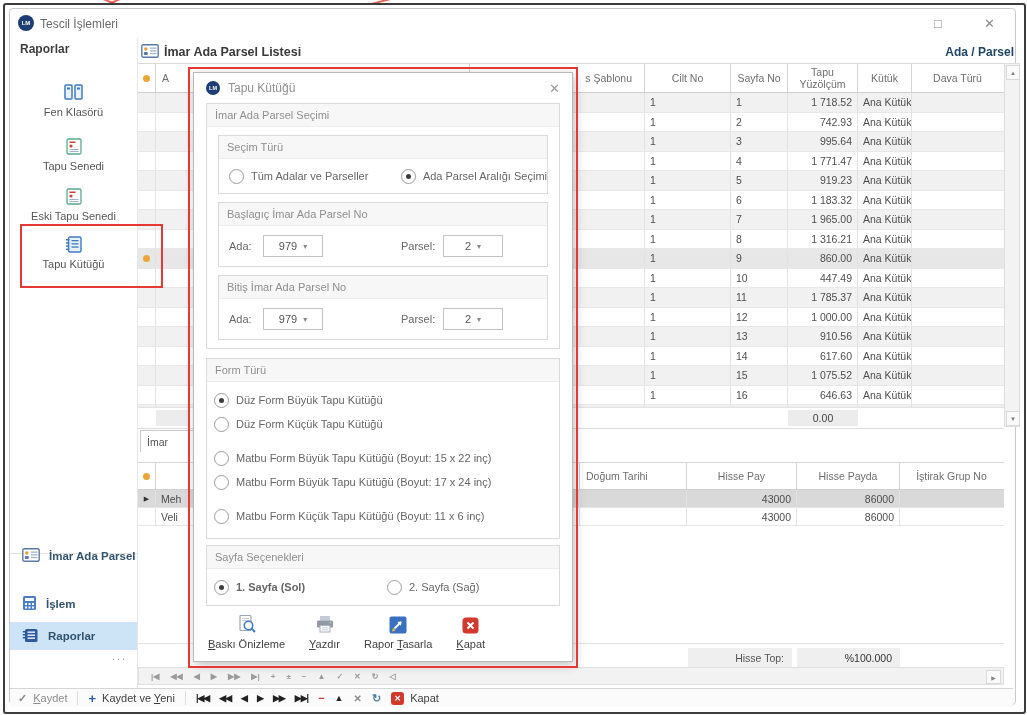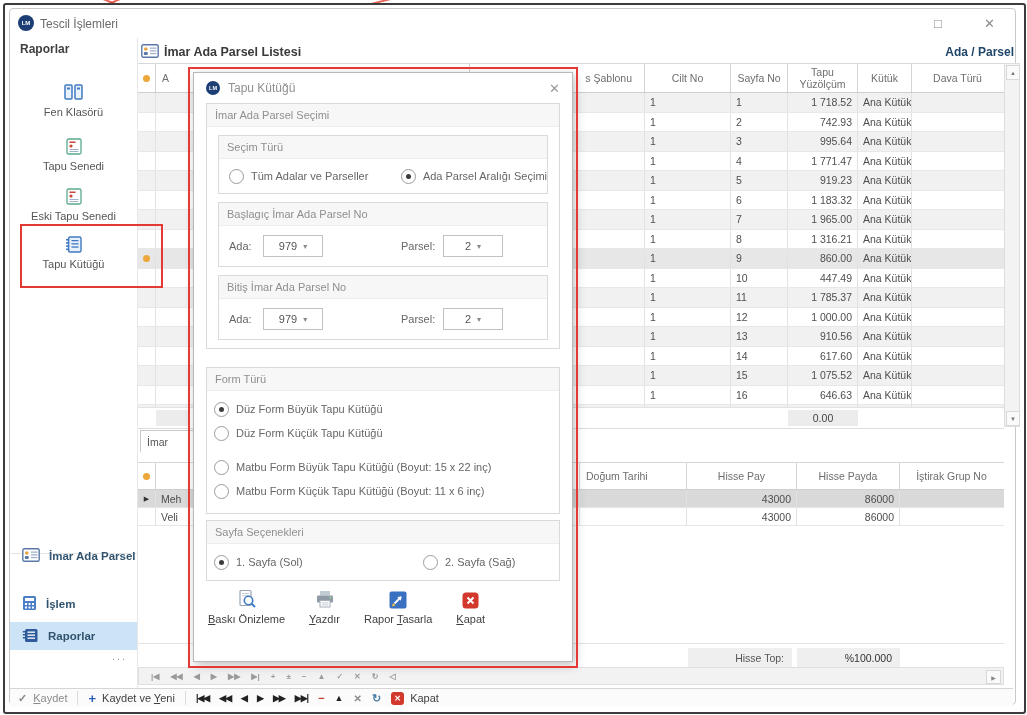--- a/index.html
+++ b/index.html
@@ -101,27 +101,27 @@
   .rb.on::after{content:"";width:5px;height:5px;border-radius:50%;background:#3c3c3c;}
   .rl{color:#666;font-size:11px;white-space:nowrap;}
   .radio-row{display:flex;align-items:center;height:34px;padding-left:10px;}
   .radio-row .radio:first-child{width:180px;}
   .combo-row{display:flex;align-items:center;height:40px;padding-left:10px;}
   .lbl{color:#666;width:34px;}
   .plbl{margin-left:78px;width:42px;}
   .combo{display:inline-flex;align-items:center;justify-content:center;width:58px;height:20px;
          border:1px solid #c2c2c2;background:#fff;color:#555;gap:6px;cursor:pointer;}
   .combo .caret{font-size:8px;color:#888;}
-  .form-grp{margin-top:18px;}
+  .form-grp{margin-top:9px;}
   .form-opts{padding:6px 0 10px 7px;display:flex;flex-direction:column;}
   .form-opts .radio{height:24px;}
   .form-opts .radio:nth-child(3),.form-opts .radio:nth-child(5){margin-top:10px;}
   .page-grp{margin-top:6px;}
   .pg{height:36px;padding-left:7px;}
-  .pg .radio:first-child{width:209px;}
+  .pg .radio:first-child{width:173px;font-weight:bold;}
   .dlg-btns{display:flex;align-items:flex-end;gap:24px;padding:8px 0 0 2px;}
   .dbtn{display:flex;flex-direction:column;align-items:center;gap:2px;cursor:pointer;}
   .dbl{color:#3f3f3f;font-size:11px;white-space:nowrap;}
   u{text-decoration:underline;}
 </style>
 </head>
 <body>
 
 <div id="stage">
 
@@ -630,20 +630,24 @@
       <span class="rb off"></span>
       <span class="rl">Düz Form Küçük Tapu Kütüğü</span>
     </label>
 
     <label class="radio">
       <span class="rb off"></span>
       <span class="rl">Matbu Form Büyük Tapu Kütüğü (Boyut: 15 x 22 inç)</span>
     </label>
 
 
+    <label class="radio">
+      <span class="rb off"></span>
+      <span class="rl">Matbu Form Büyük Tapu Kütüğü (Boyut: 17 x 24 inç)</span>
+    </label>
 
     <label class="radio">
       <span class="rb off"></span>
       <span class="rl">Matbu Form Küçük Tapu Kütüğü (Boyut: 11 x 6 inç)</span>
     </label>
   </div>
     </div>
 
     <div class="grp page-grp">
       <div class="grp-h">Sayfa Seçenekleri</div>

